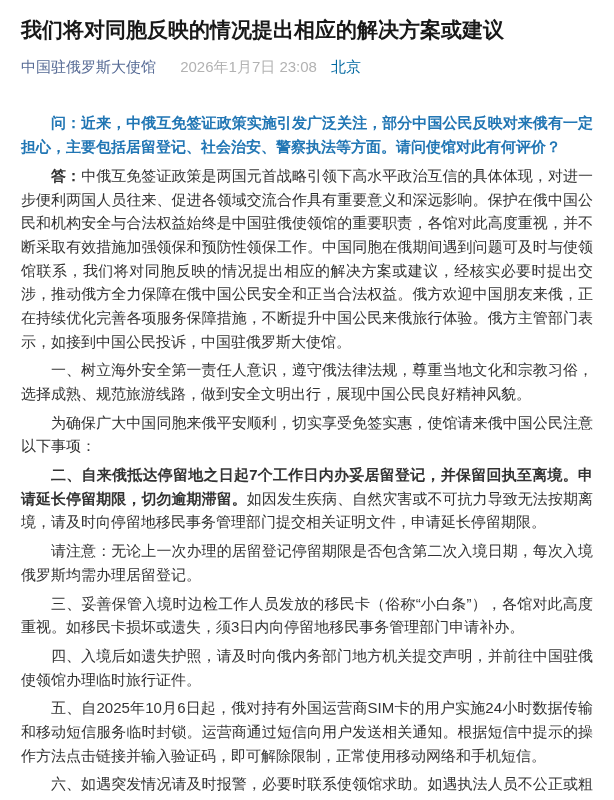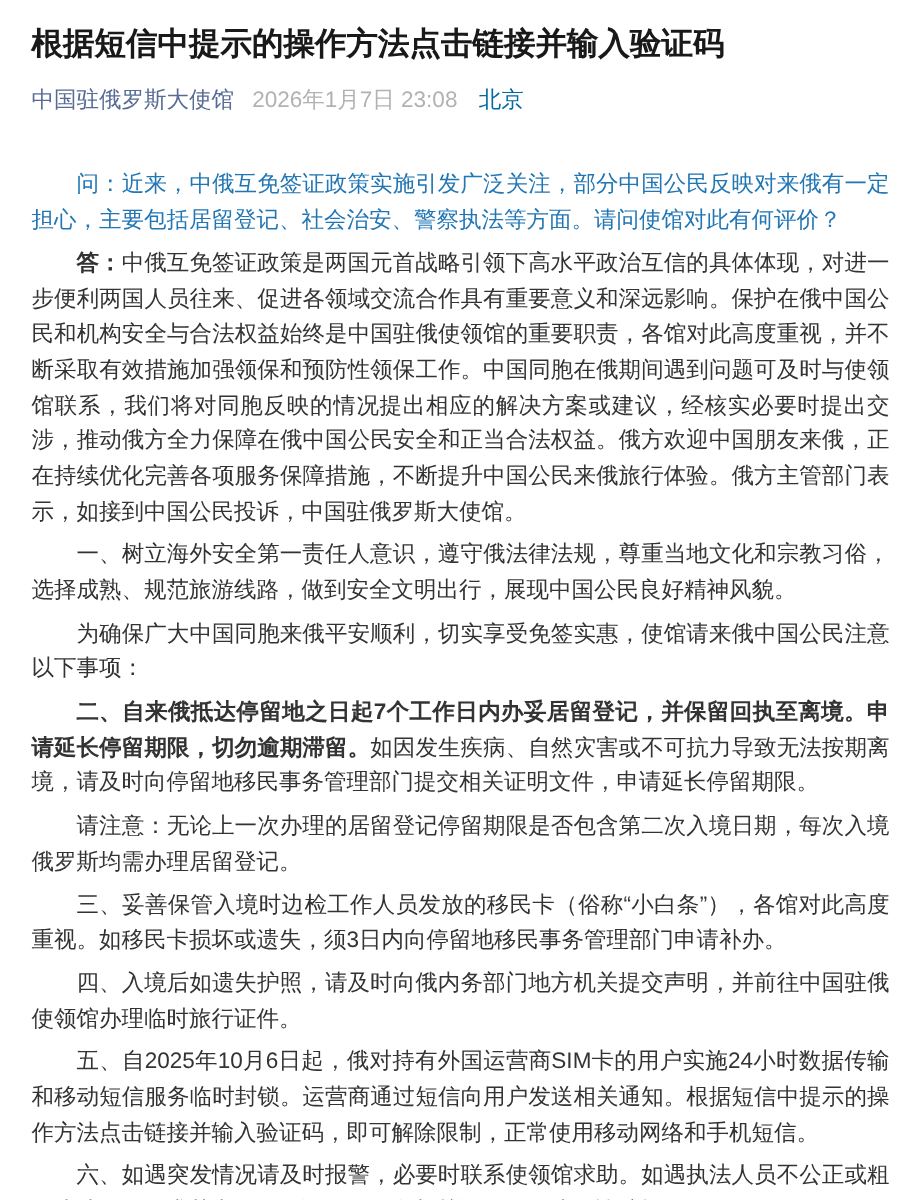--- a/index.html
+++ b/index.html
@@ -26,53 +26,53 @@
     margin: 5px 0 12px 0;
   }
   .meta {
     font-size: 15px;
     line-height: 20px;
     margin: 0 0 34px 0;
     white-space: nowrap;
   }
   .meta .account {
     color: #576b95;
-    margin-right: 8px;
+    margin-right: 20px;
     cursor: pointer;
   }
   .meta .dt {
     color: #b2b2b2;
     margin-right: 10px;
   }
   .meta .loc {
     color: #0369a1;
   }
   .para {
     font-size: 15px;
     line-height: 1.58;
     color: #333333;
     text-indent: 2em;
     text-align: justify;
     margin: 0 0 5px 0;
     word-break: break-all;
   }
   .para.q .seg {
     color: #2176b4;
-    font-weight: 400;
+    font-weight: 700;
   }
   .seg.bold {
     font-weight: 700;
   }
 </style>
 </head>
 <body>
 
 <div class="page">
 
-  <h1 class="title">根据短信中提示的操作方法点击链接并输入验证码</h1>
+  <h1 class="title">我们将对同胞反映的情况提出相应的解决方案或建议</h1>
 
   <div class="meta">
     <span class="account">中国驻俄罗斯大使馆</span>
     <span class="dt">2026年1月7日 23:08</span>
     <span class="loc">北京</span>
   </div>
 
   <div class="body">
 
     <p class="para q">

